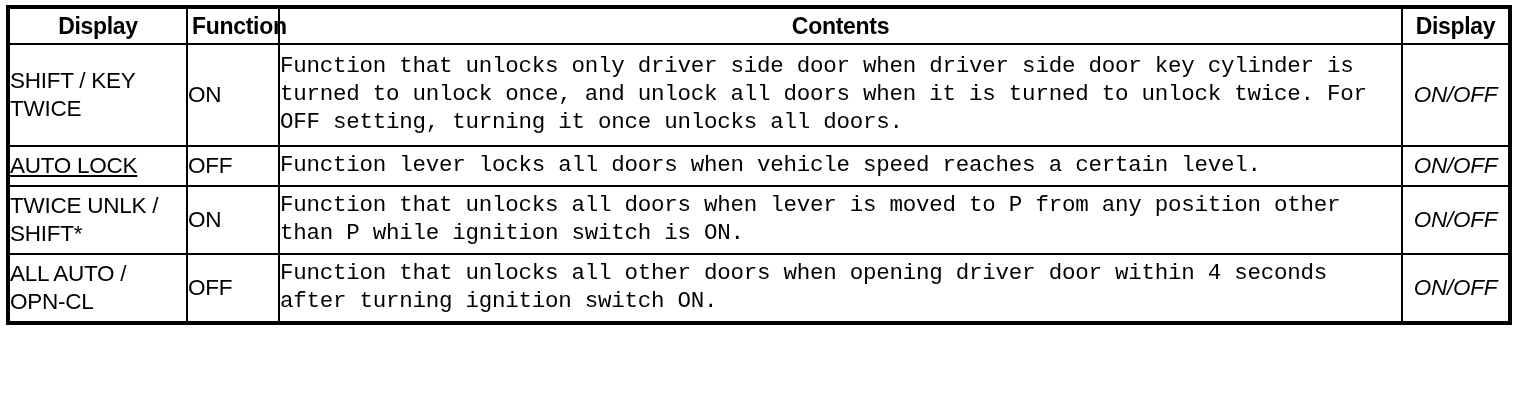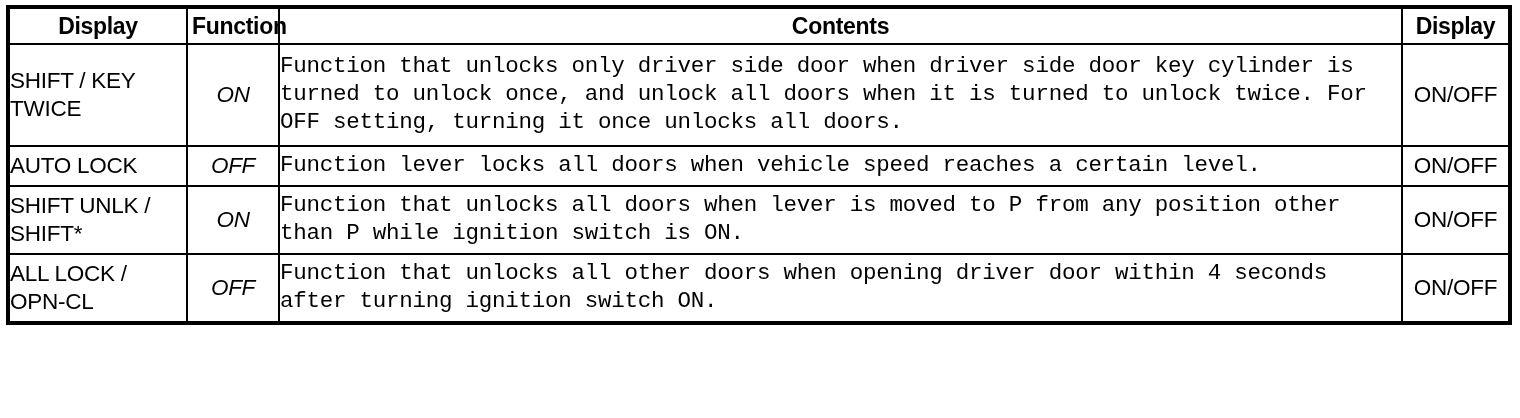--- a/index.html
+++ b/index.html
@@ -69,41 +69,42 @@
     font-weight: normal;
   }
 
   td.display-cell {
     padding: 4px 6px 4px 9px;
     vertical-align: top;
     text-align: left;
   }
   td.display-cell.mid {
     vertical-align: middle;
+    text-decoration: underline;
   }
 
   td.default-cell {
     padding: 4px 6px;
-    text-align: center;
+    text-align: left;
     vertical-align: middle;
-    font-style: italic;
   }
 
   td.contents-cell {
     padding: 5px 8px 5px 9px;
     text-align: left;
     vertical-align: top;
     font-family: Liberation Mono, monospace;
   }
 
   td.setting-cell {
     padding: 4px 4px;
     text-align: center;
     vertical-align: middle;
     white-space: nowrap;
+    font-style: italic;
   }
 
   
   tr.r0 td { height: 100px; }
   tr.r1 td { height: 38px;  }
   tr.r2 td { height: 66px;  }
   tr.r3 td { height: 66px;  }
   tr.r4 td { height: 66px;  }
 
   .nowrap-line { display: block; white-space: nowrap; }
@@ -146,31 +147,31 @@
           <span class="nowrap-line">AUTO LOCK</span>
         </td>
         <td class="cell default-cell">OFF</td>
         <td class="cell contents-cell">Function lever locks all doors when vehicle speed reaches a certain level.</td>
         <td class="cell setting-cell">ON/OFF</td>
       </tr>
 
 
       <tr class="r3">
         <td class="cell display-cell">
-          <span class="nowrap-line">SHIFT UNLK /</span>
+          <span class="nowrap-line">TWICE UNLK /</span>
           <span class="nowrap-line">SHIFT*</span>
         </td>
         <td class="cell default-cell">ON</td>
         <td class="cell contents-cell">Function that unlocks all doors when lever is moved to P from any position other than P while ignition switch is ON.</td>
         <td class="cell setting-cell">ON/OFF</td>
       </tr>
 
       <tr class="r4">
         <td class="cell display-cell">
-          <span class="nowrap-line">ALL LOCK /</span>
+          <span class="nowrap-line">ALL AUTO /</span>
           <span class="nowrap-line">OPN-CL</span>
         </td>
         <td class="cell default-cell">OFF</td>
         <td class="cell contents-cell">Function that unlocks all other doors when opening driver door within 4 seconds after turning ignition switch ON.</td>
         <td class="cell setting-cell">ON/OFF</td>
       </tr>
     </tbody>
   </table>
 
 </div>

